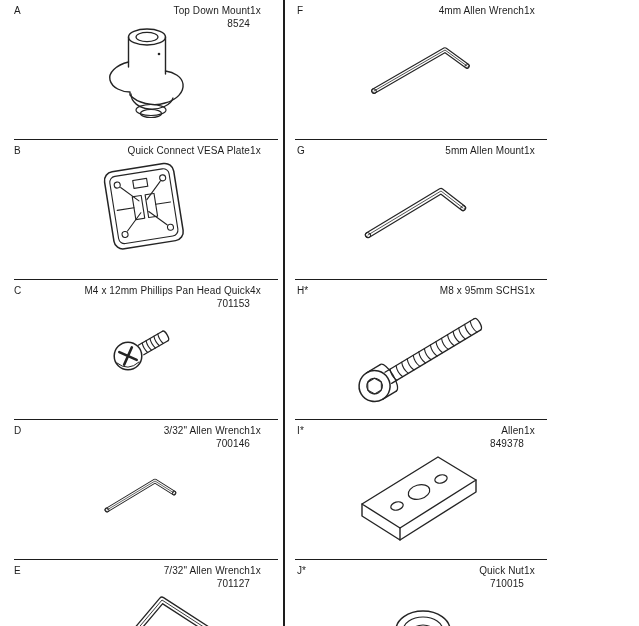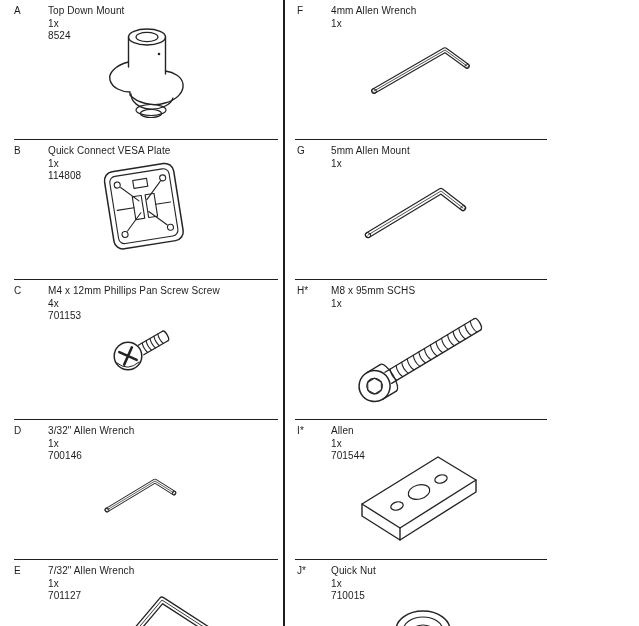--- a/index.html
+++ b/index.html
@@ -33,21 +33,21 @@
   .head {
     display: flex; align-items: flex-start;
     padding-top: 5px;
     font-size: 10px; line-height: 12.5px;
     letter-spacing: 0.1px;
   }
   .col-left  .head { padding-left: 14px; padding-right: 11px; }
   .col-right .head { padding-left: 12px; padding-right: 93px; }
   .letter { width: 34px; flex: none; }
   .tblock { flex: 1; min-width: 0; }
-  .trow { display: flex; justify-content: flex-end; flex-direction: column; }
+  .trow { display: flex; justify-content: flex-end; }
   .pname, .pnum { white-space: nowrap; }
   .qty { width: 22px; flex: none; text-align: left; }
   .qspace { width: 22px; flex: none; }
   .art { position: absolute; }
   .art path, .art circle, .art ellipse, .art rect, .art polygon, .art line {
     fill: none; stroke: #242424;
     stroke-linecap: round; stroke-linejoin: round;
   }
   .art .wht { stroke: #ffffff; }
   .art .ink { fill: #242424; stroke: none; }
@@ -88,24 +88,20 @@
       <div class="rule"></div>
     </div>
 
     <div class="cell">
       <div class="head">
         <span class="letter">B</span>
         <div class="tblock">
           <div class="trow">
             <span class="pname">Quick Connect VESA Plate</span>
             <span class="qty">1x</span>
-          </div>
-          <div class="trow">
-            <span class="pnum">114808</span>
-            <span class="qspace"></span>
           </div>
         </div>
       </div>
       <svg class="art" style="left:103px; top:16px" width="84" height="102" viewBox="0 0 84 102">
         <g transform="rotate(-9 42 51)">
           <rect x="6" y="11" width="70" height="78" rx="9" stroke-width="1.5"></rect>
           <rect x="11" y="16" width="60" height="68" rx="6" stroke-width="1.1"></rect>
           <circle cx="18" cy="25" r="3" stroke-width="1.1"></circle>
           <circle cx="64" cy="25" r="3" stroke-width="1.1"></circle>
           <circle cx="18" cy="75" r="3" stroke-width="1.1"></circle>
@@ -118,21 +114,21 @@
         </g>
       </svg>
       <div class="rule"></div>
     </div>
 
     <div class="cell">
       <div class="head">
         <span class="letter">C</span>
         <div class="tblock">
           <div class="trow">
-            <span class="pname">M4 x 12mm Phillips Pan Screw Screw</span>
+            <span class="pname">M4 x 12mm Phillips Pan Head Quick</span>
             <span class="qty">4x</span>
           </div>
           <div class="trow">
             <span class="pnum">701153</span>
             <span class="qspace"></span>
           </div>
         </div>
       </div>
       <svg class="art" style="left:112px; top:40px" width="66" height="55" viewBox="0 0 66 55">
         <g transform="rotate(-30 29 30)">
@@ -264,21 +260,21 @@
 
     <div class="cell">
       <div class="head">
         <span class="letter">I*</span>
         <div class="tblock">
           <div class="trow">
             <span class="pname">Allen</span>
             <span class="qty">1x</span>
           </div>
           <div class="trow">
-            <span class="pnum">701544</span>
+            <span class="pnum">849378</span>
             <span class="qspace"></span>
           </div>
         </div>
       </div>
       <svg class="art" style="left:67px; top:26px" width="130" height="98" viewBox="0 0 130 98">
         <path d="M10,58 L86,11 L124,34 L48,82 Z" stroke-width="1.4"></path>
         <path d="M10,58 V70 L48,94 V82" stroke-width="1.4"></path>
         <path d="M48,94 L124,46 V34" stroke-width="1.4"></path>
         <ellipse cx="67" cy="46" rx="11" ry="7" transform="rotate(-16 67 46)" stroke-width="1.2"></ellipse>
         <ellipse cx="45" cy="60" rx="6.3" ry="4" transform="rotate(-16 45 60)" stroke-width="1.2"></ellipse>

